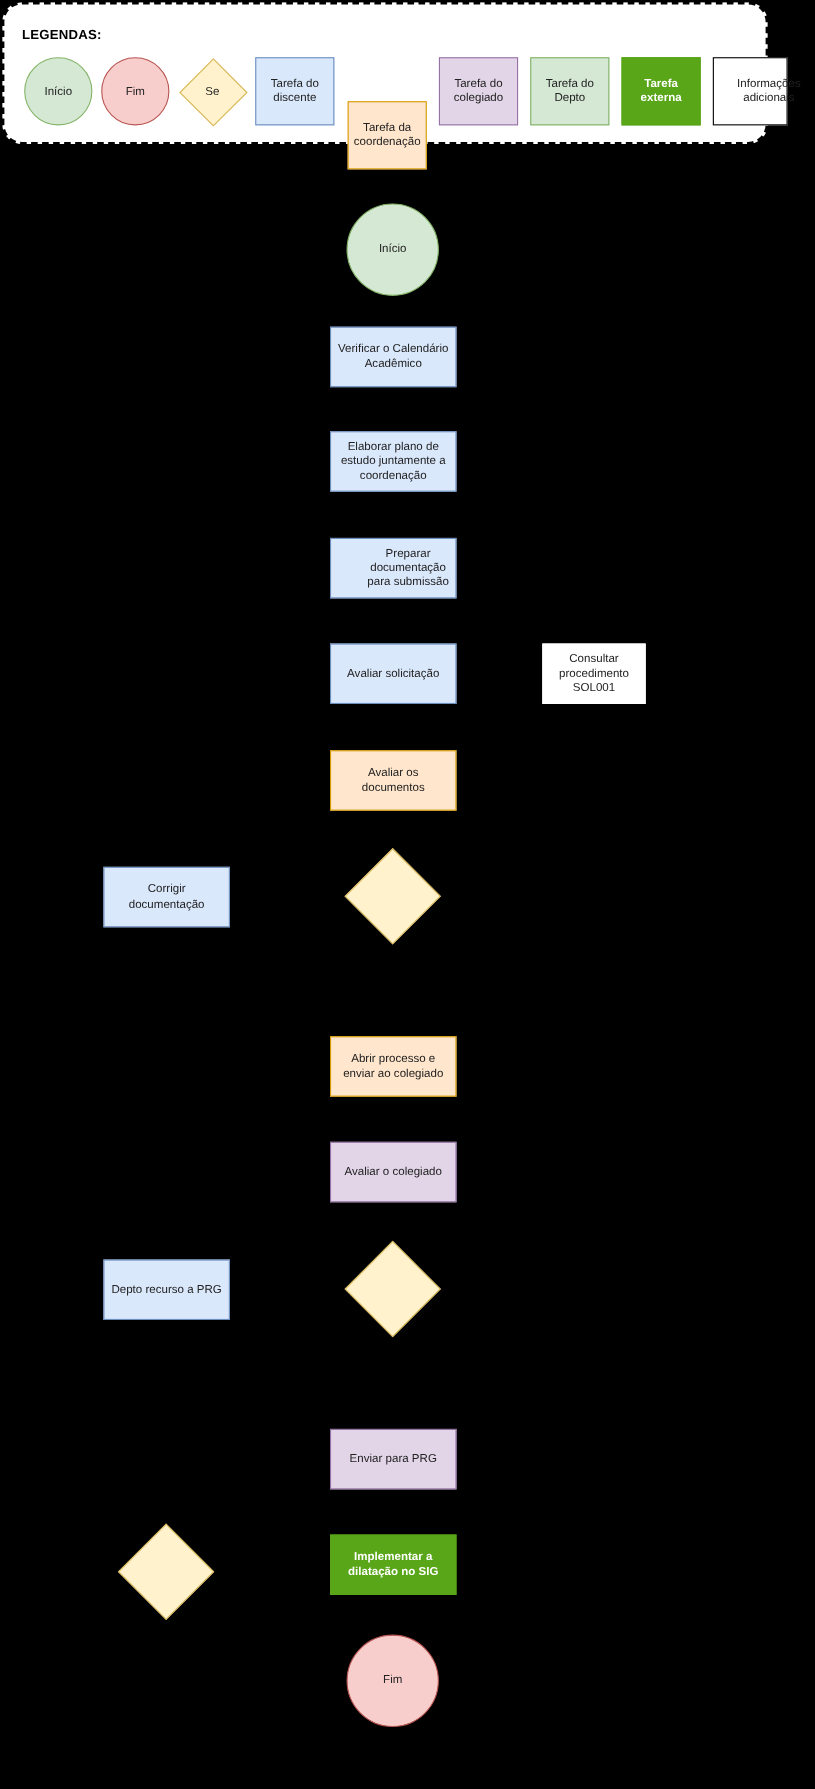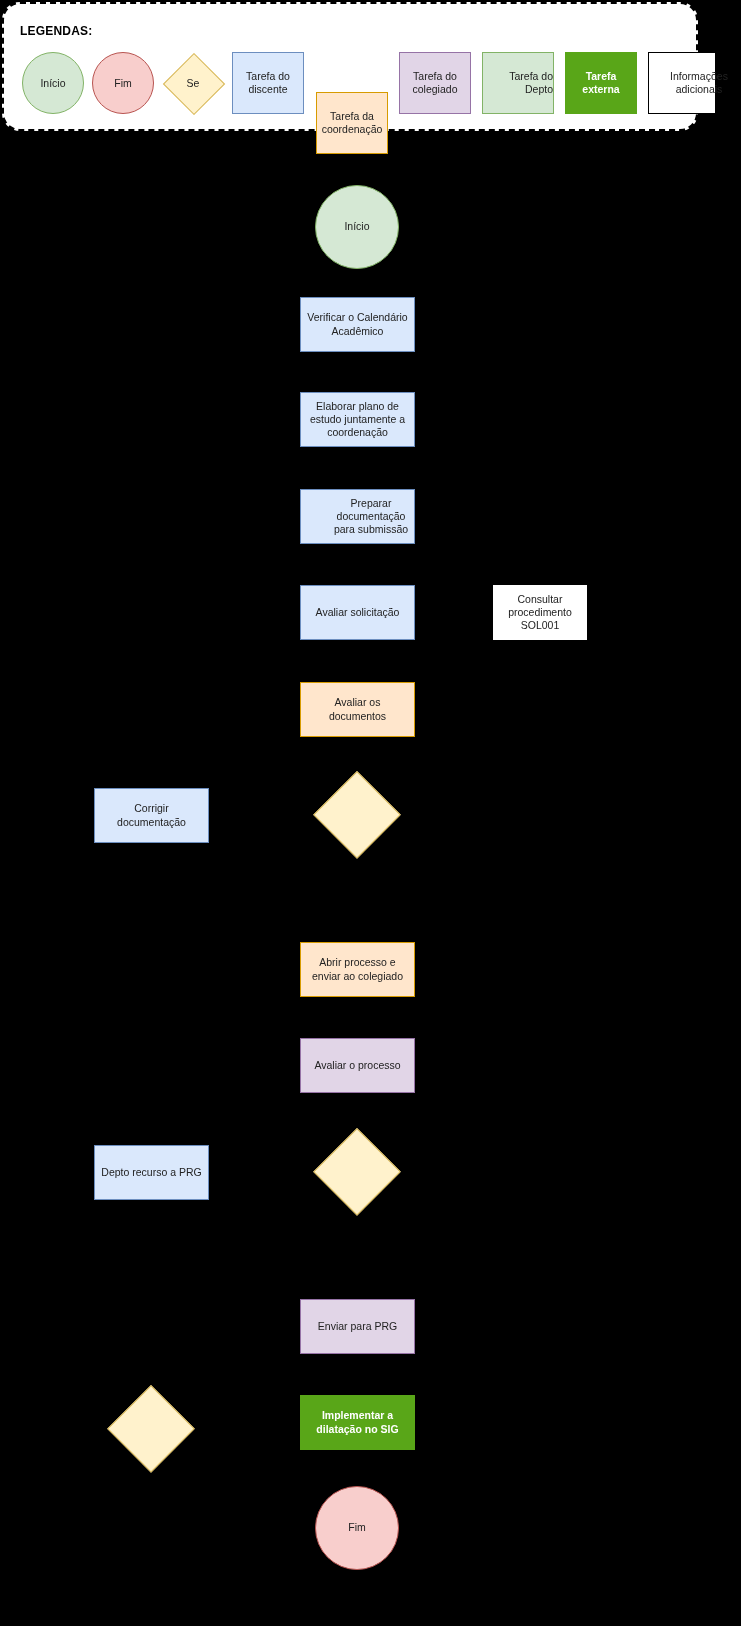--- a/index.html
+++ b/index.html
@@ -137,21 +137,21 @@
       </div>
       <div class="legend-item" style="left: 218px; width: 72px; background: rgb(218, 232, 252); border: 1px solid rgb(108, 142, 191); color: rgb(34, 34, 34);">
         <span>Tarefa do discente</span>
       </div>
       <div class="legend-item" style="left: 302px; width: 72px; background: rgb(255, 230, 204); border: 1px solid rgb(215, 155, 0); color: rgb(34, 34, 34); margin-top: 40px;">
         <span>Tarefa da coordenação</span>
       </div>
       <div class="legend-item" style="left: 385px; width: 72px; background: rgb(225, 213, 231); border: 1px solid rgb(150, 115, 166); color: rgb(34, 34, 34);">
         <span>Tarefa do colegiado</span>
       </div>
-      <div class="legend-item" style="left: 468px; width: 72px; background: rgb(213, 232, 212); border: 1px solid rgb(130, 179, 102); color: rgb(34, 34, 34); text-align: right;">
+      <div class="legend-item" style="left: 468px; width: 72px; background: rgb(213, 232, 212); border: 1px solid rgb(130, 179, 102); color: rgb(34, 34, 34);">
         <span>Tarefa do Depto</span>
       </div>
       <div class="legend-item" style="left: 551px; width: 72px; background: rgb(89, 166, 24); border: 1px solid rgb(89, 166, 24); color: rgb(255, 255, 255); font-weight: bold;">
         <span>Tarefa externa</span>
       </div>
       <div class="legend-item" style="left: 634px; width: 68px; background: rgb(255, 255, 255); border: 1px solid rgb(0, 0, 0); color: rgb(34, 34, 34); padding-left: 34px;">
         <span>Informações adicionais</span>
       </div>
     </div>
 </div>
@@ -182,21 +182,21 @@
       <div class="dshape" style="background: rgb(255, 242, 204); border-color: rgb(214, 182, 86);"></div>
       <div class="dlabel" style="color: rgb(34, 34, 34);"></div>
     </div>
     <div class="node" style="left: 94px; top: 788px; width: 115px; height: 55px; background: rgb(218, 232, 252); border: 1px solid rgb(108, 142, 191); color: rgb(34, 34, 34);">
       <span>Corrigir documentação</span>
     </div>
     <div class="node" style="left: 300px; top: 942px; width: 115px; height: 55px; background: rgb(255, 230, 204); border: 1px solid rgb(215, 155, 0); color: rgb(34, 34, 34);">
       <span>Abrir processo e enviar ao colegiado</span>
     </div>
     <div class="node" style="left: 300px; top: 1038px; width: 115px; height: 55px; background: rgb(225, 213, 231); border: 1px solid rgb(150, 115, 166); color: rgb(34, 34, 34);">
-      <span>Avaliar o processo</span>
+      <span>Avaliar o colegiado</span>
     </div>
     <div class="diamond-node" style="left: 313px; top: 1128px; width: 88px; height: 88px;">
       <div class="dshape" style="background: rgb(255, 242, 204); border-color: rgb(214, 182, 86);"></div>
       <div class="dlabel" style="color: rgb(34, 34, 34);"></div>
     </div>
     <div class="node" style="left: 94px; top: 1145px; width: 115px; height: 55px; background: rgb(218, 232, 252); border: 1px solid rgb(108, 142, 191); color: rgb(34, 34, 34);">
       <span>Depto recurso a PRG</span>
     </div>
     <div class="node" style="left: 300px; top: 1299px; width: 115px; height: 55px; background: rgb(225, 213, 231); border: 1px solid rgb(150, 115, 166); color: rgb(34, 34, 34);">
       <span>Enviar para PRG</span>

